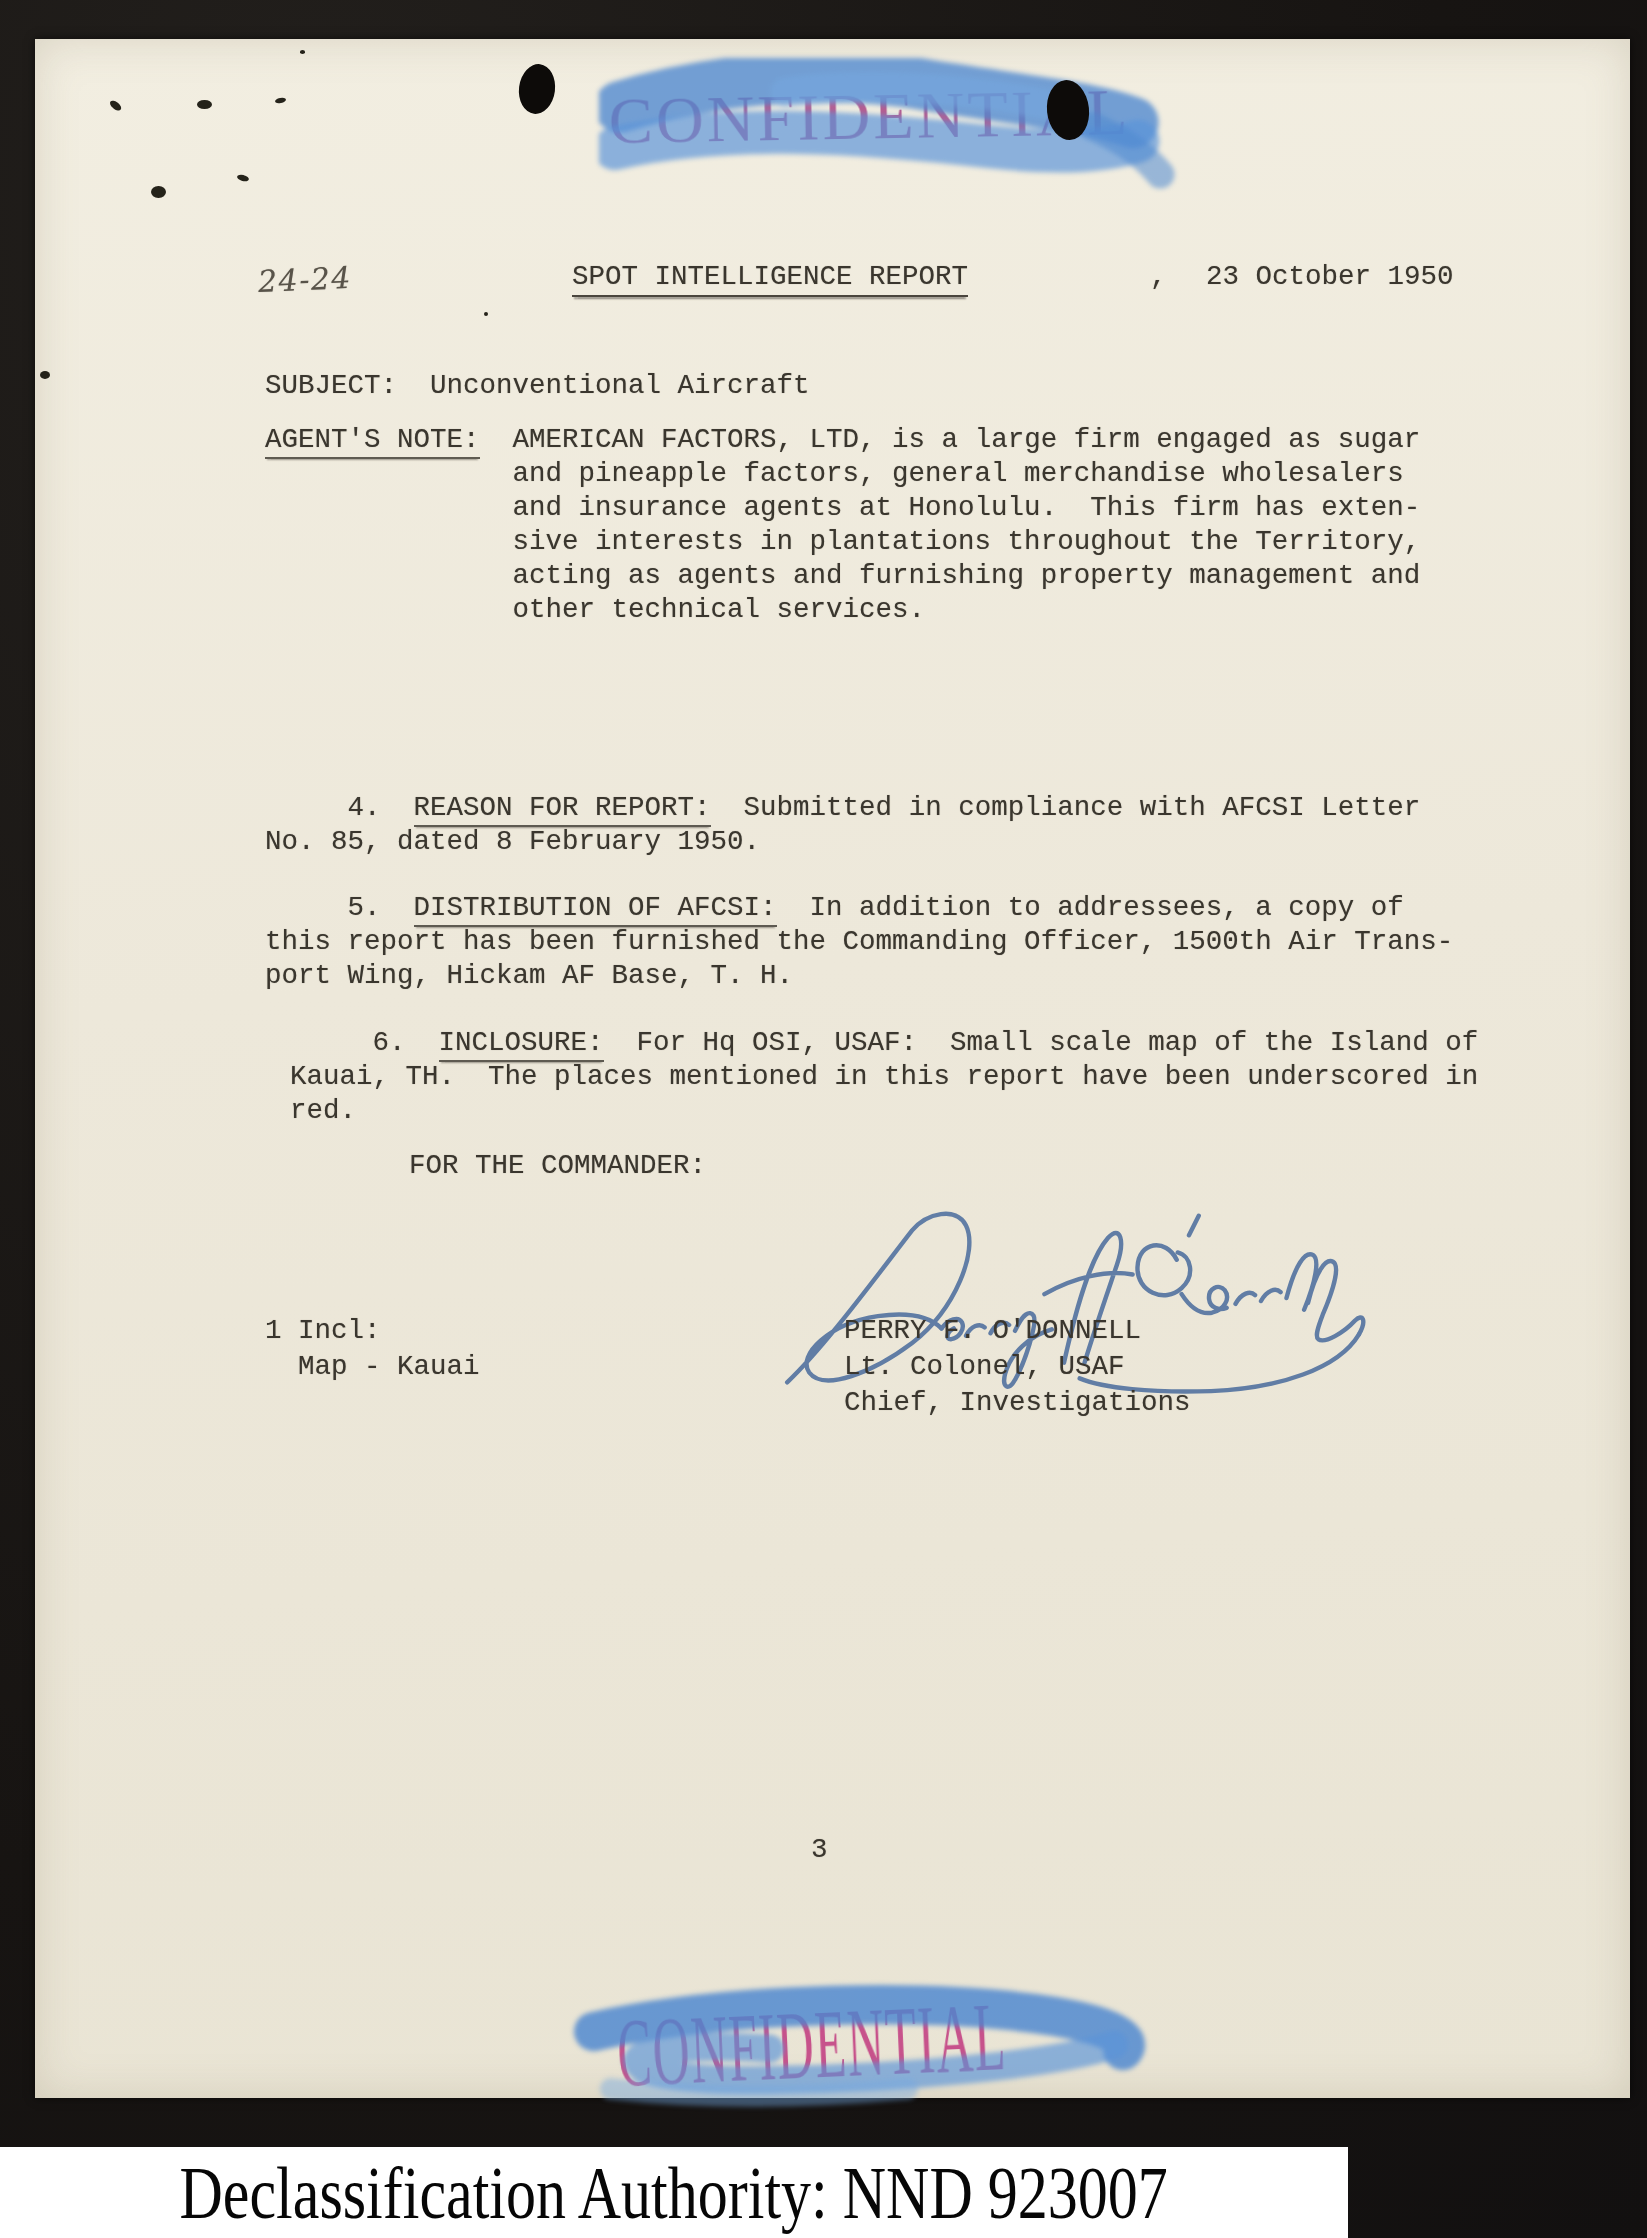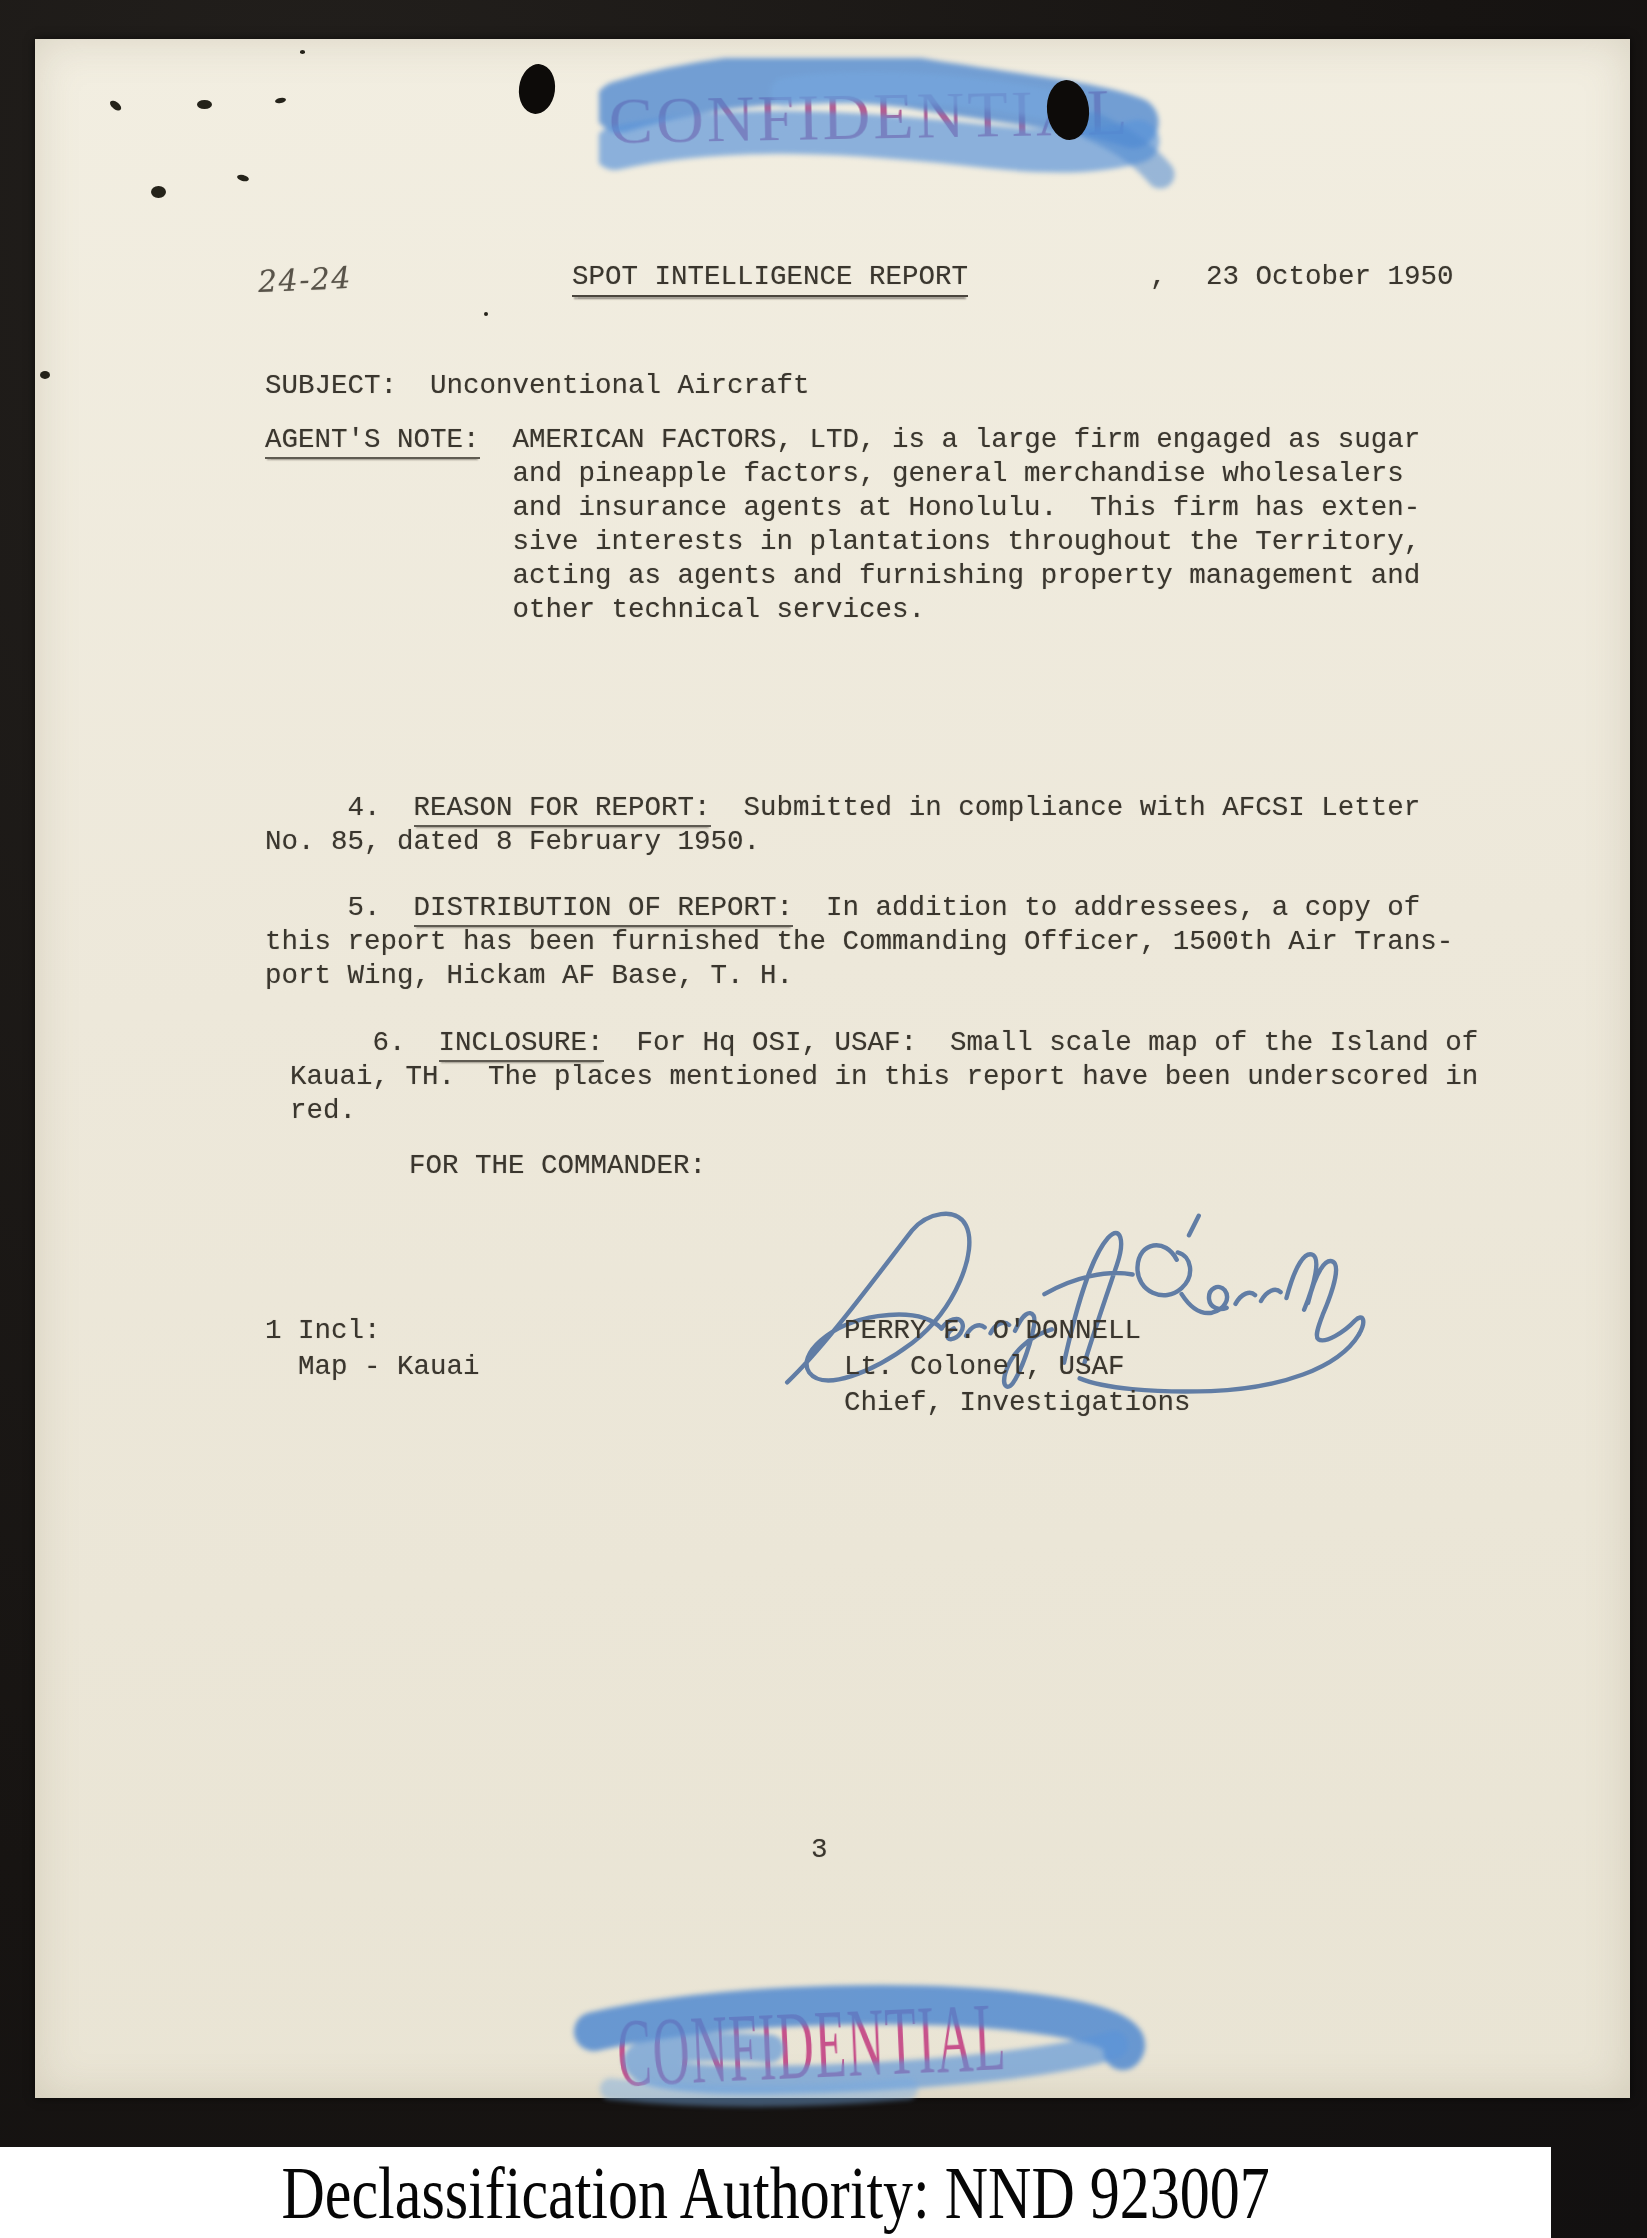--- a/index.html
+++ b/index.html
@@ -42,21 +42,21 @@
   .stamp-bottom{
     left:580px;top:1958px;font-size:98px;letter-spacing:2.5px;
     color:rgba(193,56,126,.85);transform:rotate(-2.5deg) scaleX(0.52);
     transform-origin:left top;filter:blur(0.5px);
   }
   .smear{position:absolute;filter:blur(2.5px);}
   .sig{position:absolute;left:715px;top:1162px;}
   .punch{position:absolute;background:#0d0b09;border-radius:50%;}
   .speck{position:absolute;background:#141109;border-radius:50%;opacity:.92;}
   .footer{
-    position:absolute;left:0;top:2147px;width:1551px;height:92px;background:#ffffff;
+    position:absolute;left:0;top:2147px;width:1348px;height:92px;background:#ffffff;
     display:flex;align-items:center;justify-content:center;
   }
   .footer span{
     font-family:"Liberation Serif","DejaVu Serif",serif;font-size:75px;color:#060606;
     display:inline-block;transform:scaleX(0.8);white-space:nowrap;
   }
 </style>
 </head>
 <body>
 
@@ -96,21 +96,21 @@
                and pineapple factors, general merchandise wholesalers
                and insurance agents at Honolulu.  This firm has exten-
                sive interests in plantations throughout the Territory,
                acting as agents and furnishing property management and
                other technical services.</span></div>
 
 
   <div class="typed" style="left:230px;top:752px;"><span>     4.  </span><span class="u-label">REASON FOR REPORT:</span><span>  Submitted in compliance with AFCSI Letter
 No. 85, dated 8 February 1950.</span></div>
 
-  <div class="typed" style="left:230px;top:852px;"><span>     5.  </span><span class="u-label">DISTRIBUTION OF REPORT:</span><span>  In addition to addressees, a copy of
+  <div class="typed" style="left:230px;top:852px;"><span>     5.  </span><span class="u-label">DISTRIBUTION OF AFCSI:</span><span>  In addition to addressees, a copy of
 this report has been furnished the Commanding Officer, 1500th Air Trans-
 port Wing, Hickam AF Base, T. H.</span></div>
 
   <div class="typed" style="left:230px;top:987px;margin-left:25px;"><span>     6.  </span><span class="u-label">INCLOSURE:</span><span>  For Hq OSI, USAF:  Small scale map of the Island of
 Kauai, TH.  The places mentioned in this report have been underscored in
 red.</span></div>
 
   <div class="typed" style="left:374px;top:1110px;">FOR THE COMMANDER:</div>
 
   <svg class="sig" width="677" height="196" viewBox="0 0 1380 400">

